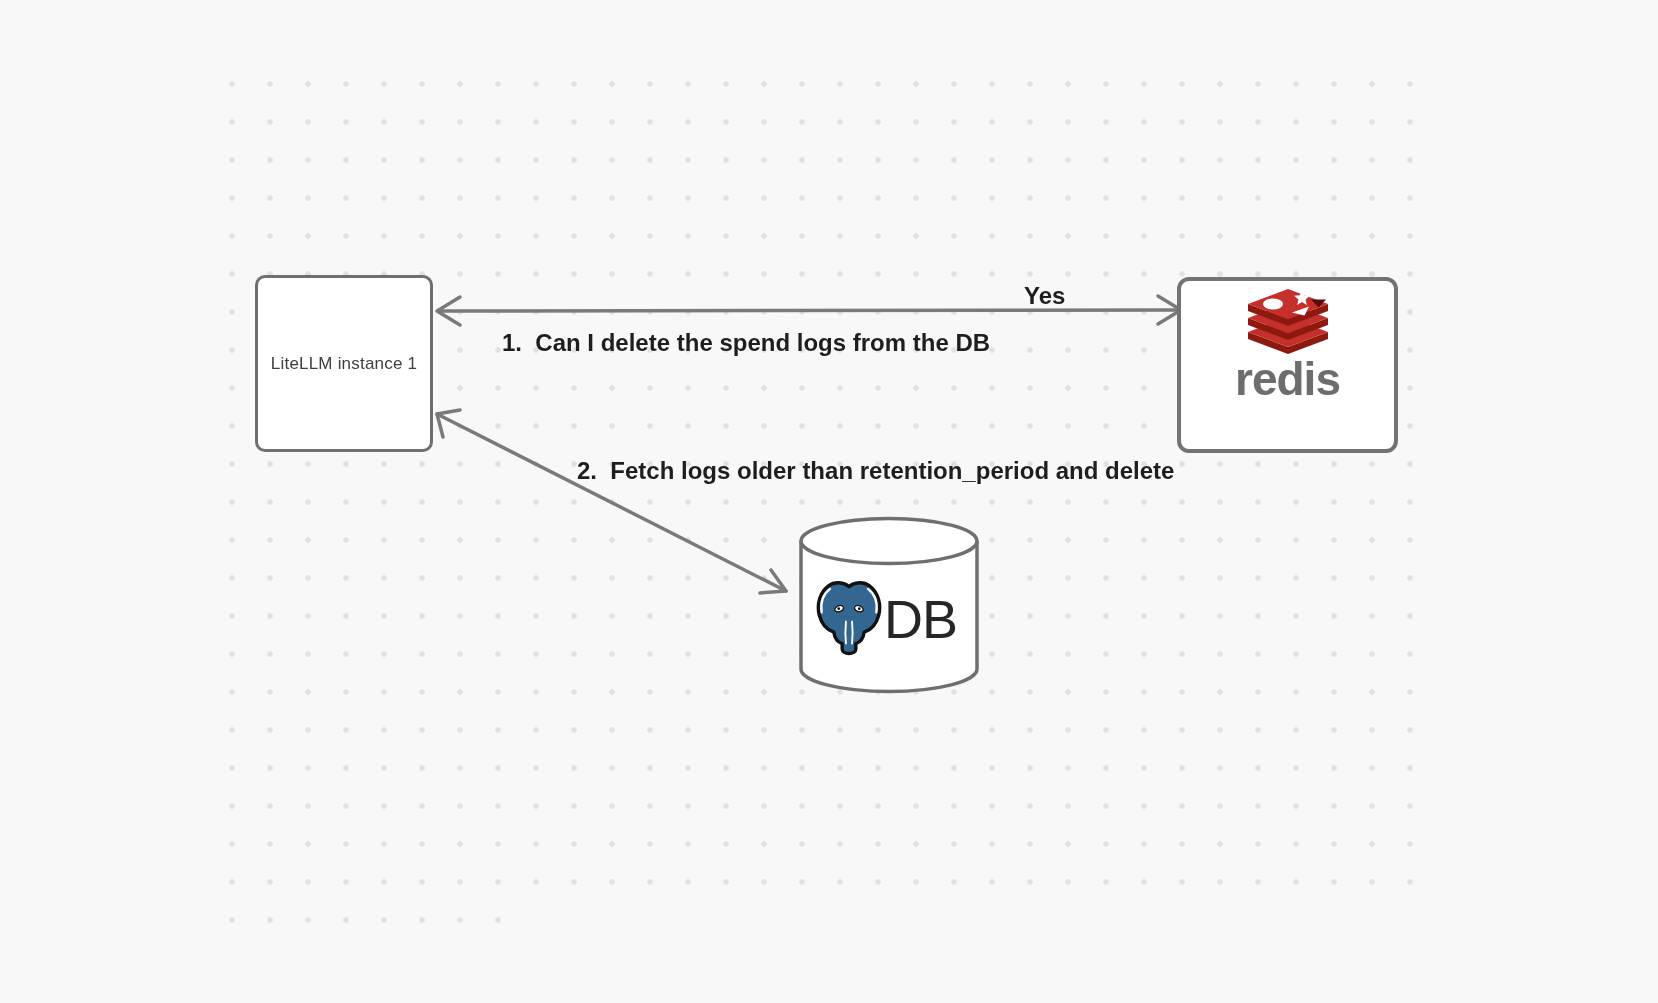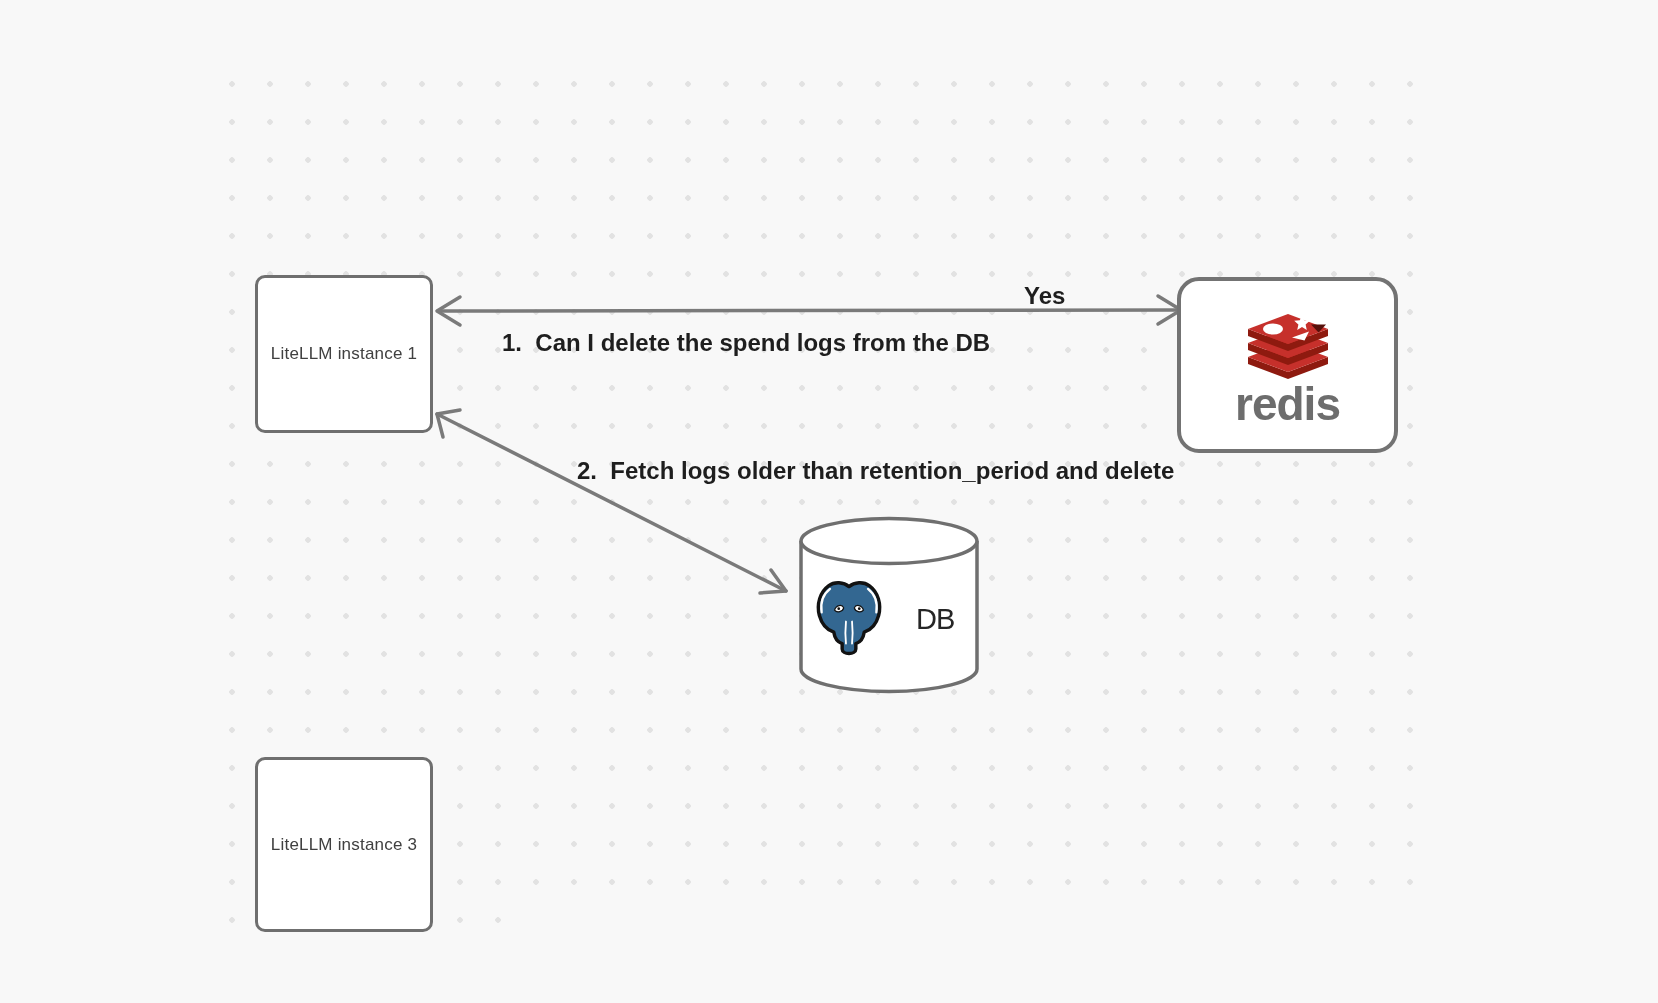--- a/index.html
+++ b/index.html
@@ -49,37 +49,36 @@
     display: flex;
     align-items: center;
     justify-content: center;
     z-index: 2;
   }
   .node .node-label {
     font-size: 17px;
     color: #404040;
     letter-spacing: 0.2px;
   }
-  .node.box1 { top: 275px; height: 158px; text-align: right; }
+  .node.box1 { top: 275px; height: 177px; text-align: right; }
   .node.box2 { top: 513px; height: 178px; }
   .node.box3 { top: 757px; height: 175px; }
 
   .capsule {
     position: absolute;
     box-sizing: border-box;
     left: 1177px; top: 277px;
     width: 221px; height: 176px;
     background: #ffffff;
     border: 4px solid #737373;
-    border-radius: 22px;
+    border-radius: 12px;
     z-index: 2;
     display: flex;
     flex-direction: column;
     align-items: center;
-    justify-content: center;
     padding-top: 8px;
   }
   .redis-word {
     font-size: 46px;
     font-weight: bold;
     color: #6d6d6d;
     line-height: 40px;
     letter-spacing: -1px;
     margin-top: 2px;
   }
@@ -89,22 +88,22 @@
     left: 798px; top: 516px;
     z-index: 2;
   }
   .elephant-svg {
     position: absolute;
     left: 811px; top: 579px;
     z-index: 3;
   }
   .db-text {
     position: absolute;
-    left: 916px; top: 597px;
-    font-size: 29px;
+    left: 884px; top: 597px;
+    font-size: 54px;
     line-height: 44px;
     color: #262626;
     letter-spacing: -1px;
     z-index: 3;
   }
 
   .annotation {
     position: absolute;
     font-size: 24px;
     font-weight: bold;
@@ -132,23 +131,20 @@
     </g>
     <g>
       <line class="arrow-stroke" x1="437" y1="414" x2="786" y2="591"></line>
       <polyline class="arrow-stroke" points="460,410 437,414 443,437"></polyline>
       <polyline class="arrow-stroke" points="760,593 786,591 771,570"></polyline>
     </g>
   </svg>
 
   <div class="node box1">
     <span class="node-label">LiteLLM instance 1</span>
-  </div>
-  <div class="node box3">
-    <span class="node-label">LiteLLM instance 3</span>
   </div>
 
   <div class="capsule">
     <svg width="84" height="68" viewBox="0 0 84 68">
 
       <path d="M2 43 L2 50 L42 65 L82 50 L82 43 L42 58 Z" fill="#8e1a0f"></path>
       <path d="M42 28 L82 43 L42 58 L2 43 Z" fill="#c6302b"></path>
 
       <path d="M2 29 L2 36 L42 51 L82 36 L82 29 L42 44 Z" fill="#8e1a0f"></path>
       <path d="M42 14 L82 29 L42 44 L2 29 Z" fill="#c6302b"></path>

